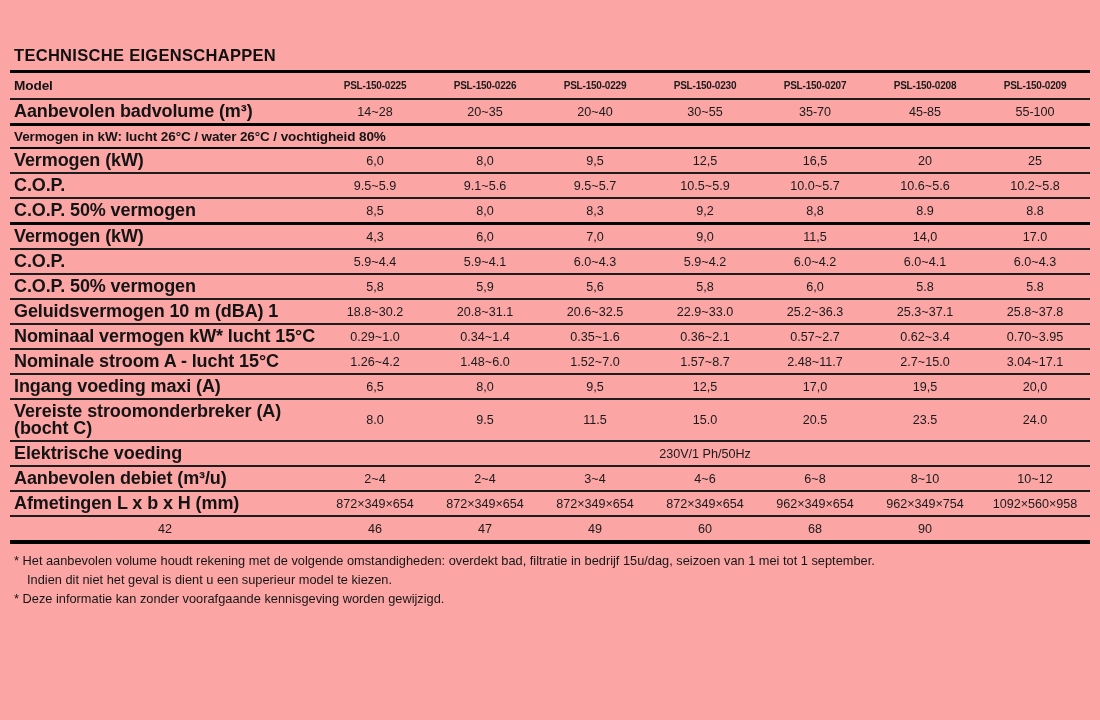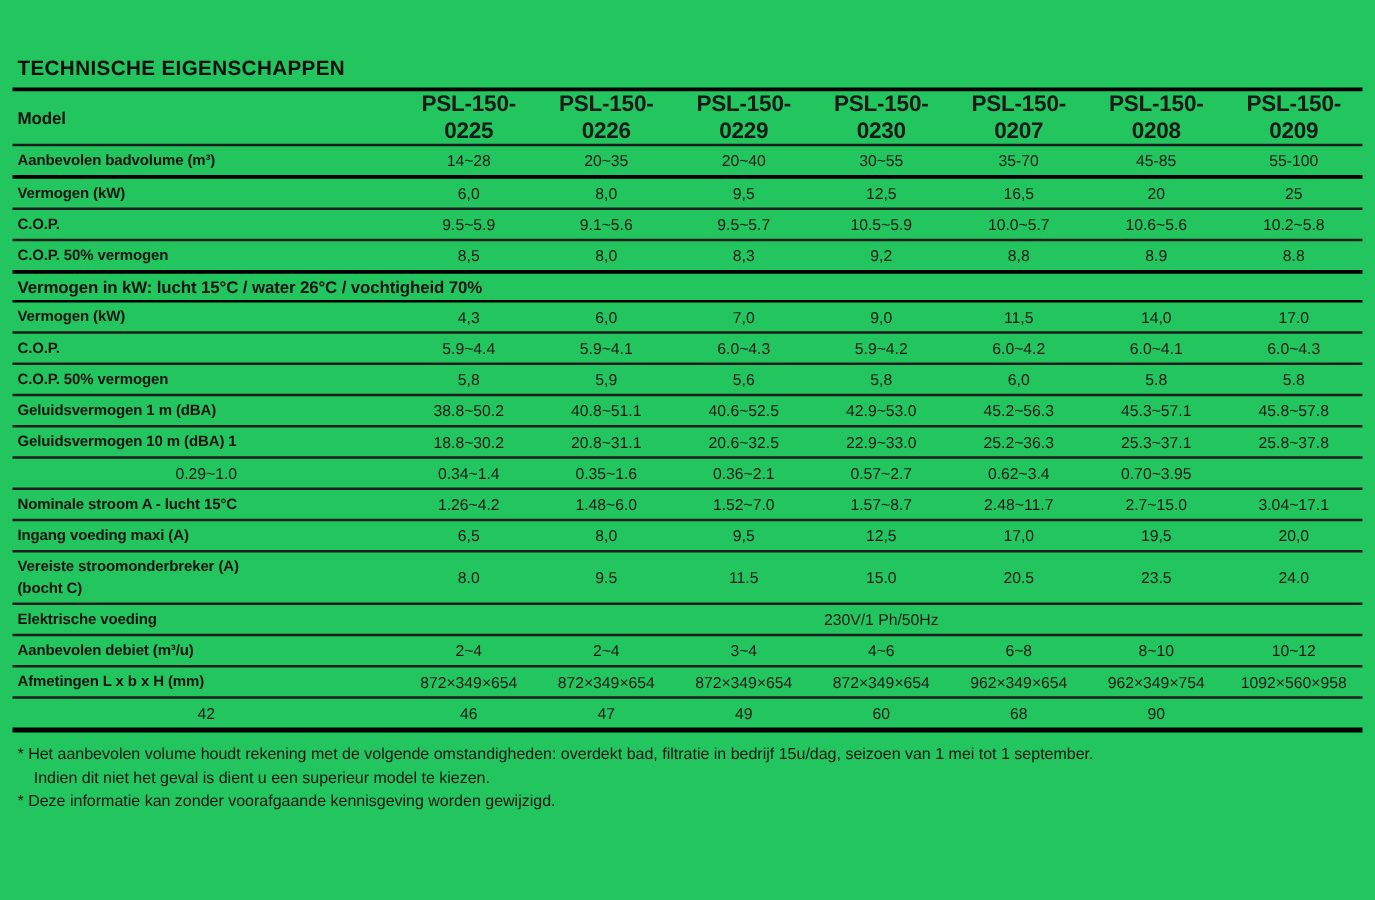--- a/index.html
+++ b/index.html
@@ -1,17 +1,17 @@
 <!DOCTYPE html>
 <html><head>
 <meta charset="utf-8">
 <style>
   html,body { margin:0; padding:0; background:#e8e8e8; }
   .page {
-    width:1100px; height:720px; background:#22c55e; position:relative;
+    width:1100px; height:720px; background:#fca5a5; position:relative;
     font-family:"Liberation Sans", sans-serif; color:#141414;
     box-sizing:border-box; overflow:hidden;
   }
   .content { padding:46px 10px 0 10px; }
   .doc-title {
     margin:0 0 5px 4px; font-size:16.5px; font-weight:bold;
     letter-spacing:0.3px; color:#101010;
   }
   .spec-table {
     border-top:3px solid #000;
@@ -27,26 +27,26 @@
   }
   .row.header-row { min-height:25px; }
   .row.thick { border-bottom:3px solid #000; }
   .row.last { border-bottom:none; }
   .row.section { border-bottom:2px solid #000; min-height:21px; }
   .sec-lbl {
     grid-column:1 / -1; font-weight:bold; font-size:13.5px;
     padding:2px 0 2px 4px; letter-spacing:-0.1px;
   }
   .lbl {
-    font-weight:bold; font-size:12px; line-height:17px;
+    font-weight:bold; font-size:18px; line-height:17px;
     padding:3px 0 3px 4px; white-space:pre-line; letter-spacing:-0.1px;
   }
   .header-row .lbl { font-size:13.6px; }
   .val { text-align:center; font-size:12.6px; color:#1a1a1a; }
-  .model-name { font-weight:bold; font-size:18px; letter-spacing:-0.2px; }
+  .model-name { font-weight:bold; font-size:10px; letter-spacing:-0.2px; }
   .footnotes { margin:7px 0 0 4px; }
   .footnote {
     font-size:12.8px; line-height:19px; color:#161616;
     padding-left:13px; text-indent:-13px; white-space:pre-line;
   }
 </style>
 </head>
 <body>
 
 <div class="page">
@@ -66,20 +66,23 @@
         <div class="row thick">
           <div class="lbl">Aanbevolen badvolume (m³)</div>
           <div class="val">14~28</div>
           <div class="val">20~35</div>
           <div class="val">20~40</div>
           <div class="val">30~55</div>
           <div class="val">35-70</div>
           <div class="val">45-85</div>
           <div class="val">55-100</div>
         </div>
+        <div class="row section">
+          <div class="sec-lbl">Vermogen in kW: lucht 26°C / water 26°C / vochtigheid 80%</div>
+        </div>
         <div class="row">
           <div class="lbl">Vermogen (kW)</div>
           <div class="val">6,0</div>
           <div class="val">8,0</div>
           <div class="val">9,5</div>
           <div class="val">12,5</div>
           <div class="val">16,5</div>
           <div class="val">20</div>
           <div class="val">25</div>
         </div>
@@ -96,23 +99,20 @@
         <div class="row thick">
           <div class="lbl">C.O.P. 50% vermogen</div>
           <div class="val">8,5</div>
           <div class="val">8,0</div>
           <div class="val">8,3</div>
           <div class="val">9,2</div>
           <div class="val">8,8</div>
           <div class="val">8.9</div>
           <div class="val">8.8</div>
         </div>
-        <div class="row section">
-          <div class="sec-lbl">Vermogen in kW: lucht 15°C / water 26°C / vochtigheid 70%</div>
-        </div>
         <div class="row">
           <div class="lbl">Vermogen (kW)</div>
           <div class="val">4,3</div>
           <div class="val">6,0</div>
           <div class="val">7,0</div>
           <div class="val">9,0</div>
           <div class="val">11,5</div>
           <div class="val">14,0</div>
           <div class="val">17.0</div>
         </div>
@@ -130,40 +130,31 @@
           <div class="lbl">C.O.P. 50% vermogen</div>
           <div class="val">5,8</div>
           <div class="val">5,9</div>
           <div class="val">5,6</div>
           <div class="val">5,8</div>
           <div class="val">6,0</div>
           <div class="val">5.8</div>
           <div class="val">5.8</div>
         </div>
         <div class="row">
-          <div class="lbl">Geluidsvermogen 1 m (dBA)</div>
-          <div class="val">38.8~50.2</div>
-          <div class="val">40.8~51.1</div>
-          <div class="val">40.6~52.5</div>
-          <div class="val">42.9~53.0</div>
-          <div class="val">45.2~56.3</div>
-          <div class="val">45.3~57.1</div>
-          <div class="val">45.8~57.8</div>
-        </div>
-        <div class="row">
           <div class="lbl">Geluidsvermogen 10 m (dBA) 1</div>
           <div class="val">18.8~30.2</div>
           <div class="val">20.8~31.1</div>
           <div class="val">20.6~32.5</div>
           <div class="val">22.9~33.0</div>
           <div class="val">25.2~36.3</div>
           <div class="val">25.3~37.1</div>
           <div class="val">25.8~37.8</div>
         </div>
         <div class="row">
+          <div class="lbl">Nominaal vermogen kW* lucht 15°C</div>
           <div class="val">0.29~1.0</div>
           <div class="val">0.34~1.4</div>
           <div class="val">0.35~1.6</div>
           <div class="val">0.36~2.1</div>
           <div class="val">0.57~2.7</div>
           <div class="val">0.62~3.4</div>
           <div class="val">0.70~3.95</div>
         </div>
         <div class="row">
           <div class="lbl">Nominale stroom A - lucht 15°C</div>

